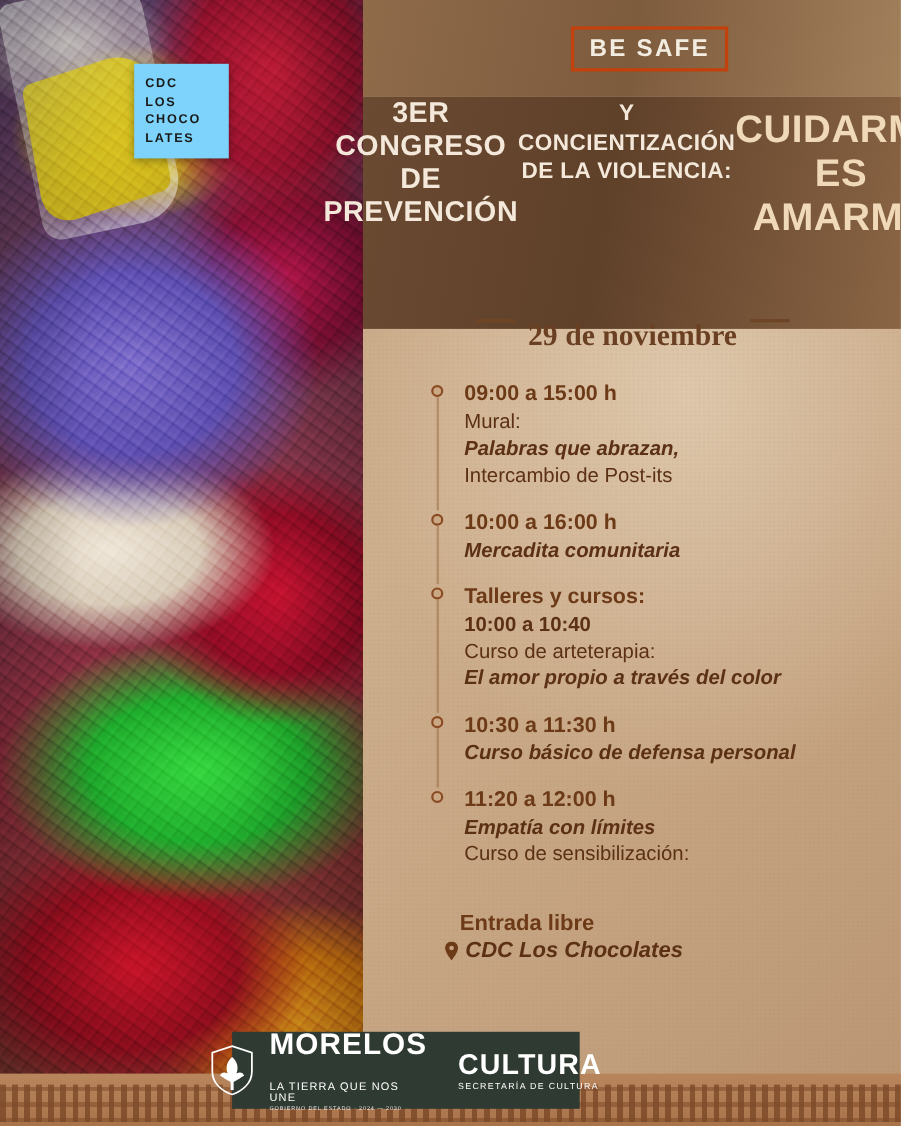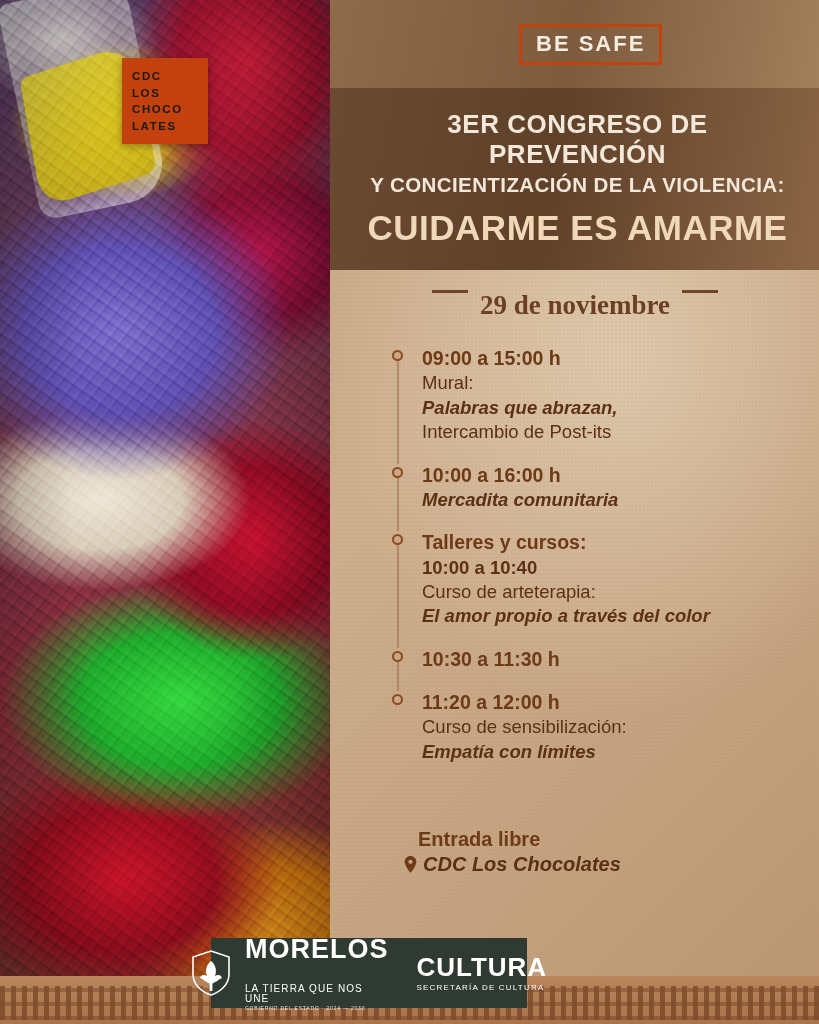--- a/index.html
+++ b/index.html
@@ -86,23 +86,23 @@
     color: #f3ece1;
     font-weight: bold;
     font-size: 22px;
     letter-spacing: 2px;
     font-family: "Liberation Sans", sans-serif;
     z-index: 5;
   }
 
   
   .title-band {
-    position: absolute; left: 330px; top: 88px; width: 489px; height: 182px;
+    position: absolute; left: 330px; top: 88px; width: 489px; height: 211px;
     background: linear-gradient(100deg, #6b4a32 0%, #5f4029 45%, #8a6545 100%);
-    display: flex; flex-direction: column; justify-content: center;
+    display: flex; flex-direction: row; justify-content: center;
     padding: 0 24px 0 30px;
   }
   .title-line1 {
     color: #f3e8da; font-weight: bold; font-size: 26px; letter-spacing: 0.5px;
     line-height: 1.15; text-align: center;
   }
   .title-line2 {
     color: #f3e8da; font-weight: bold; font-size: 20.5px; letter-spacing: 0.4px;
     line-height: 1.3; text-align: center; margin-top: 2px;
   }
@@ -152,21 +152,21 @@
   .entrada-title { color: #6d3a18; font-weight: bold; font-size: 20px; }
   .venue-row { display: flex; align-items: center; gap: 6px; margin-top: 2px; margin-left: -14px;}
   .pin { width: 13px; height: 17px; flex: 0 0 13px; }
   .venue {
     color: #5b3014; font-weight: bold; font-style: italic; font-size: 20px;
   }
 
   
   .cdc-logo {
     position: absolute; left: 122px; top: 58px;
-    width: 86px; height: 86px; background: #c2410c;
+    width: 86px; height: 86px; background: #7dd3fc;
     box-shadow: 0 2px 8px rgba(0,0,0,0.35);
   }
   .cdc-logo .lines {
     position: absolute; left: 10px; top: 10px;
     font-size: 11.5px; font-weight: bold; color: #1a1a1a; letter-spacing: 1.6px;
     line-height: 1.45; text-align: left;
   }
 
   
   .bottom-band {
@@ -256,26 +256,27 @@
         <div class="vline"></div>
         <div class="time">Talleres y cursos:</div>
         <div class="desc desc-b">10:00 a 10:40</div>
         <div class="desc">Curso de arteterapia:</div>
         <div class="desc desc-i">El amor propio a través del color</div>
       </div>
       <div class="item">
         <div class="bullet"></div>
         <div class="vline"></div>
         <div class="time">10:30 a 11:30 h</div>
+        <div class="desc desc-i">Curso básico de defensa personal</div>
       </div>
       <div class="item">
         <div class="bullet"></div>
         <div class="time">11:20 a 12:00 h</div>
+        <div class="desc desc-i">Empatía con límites</div>
         <div class="desc">Curso de sensibilización:</div>
-        <div class="desc desc-i">Empatía con límites</div>
       </div>
     </div>
 
   <div class="entrada">
     <div class="entrada-title">Entrada libre</div>
     <div class="venue-row">
       <svg class="pin" viewBox="0 0 24 32">
         <path d="M12 0C5.9 0 1 4.9 1 11c0 8 11 21 11 21s11-13 11-21c0-6.1-4.9-11-11-11z" fill="#6d3a18"></path>
         <circle cx="12" cy="11" r="4" fill="#c6a583"></circle>
       </svg>

